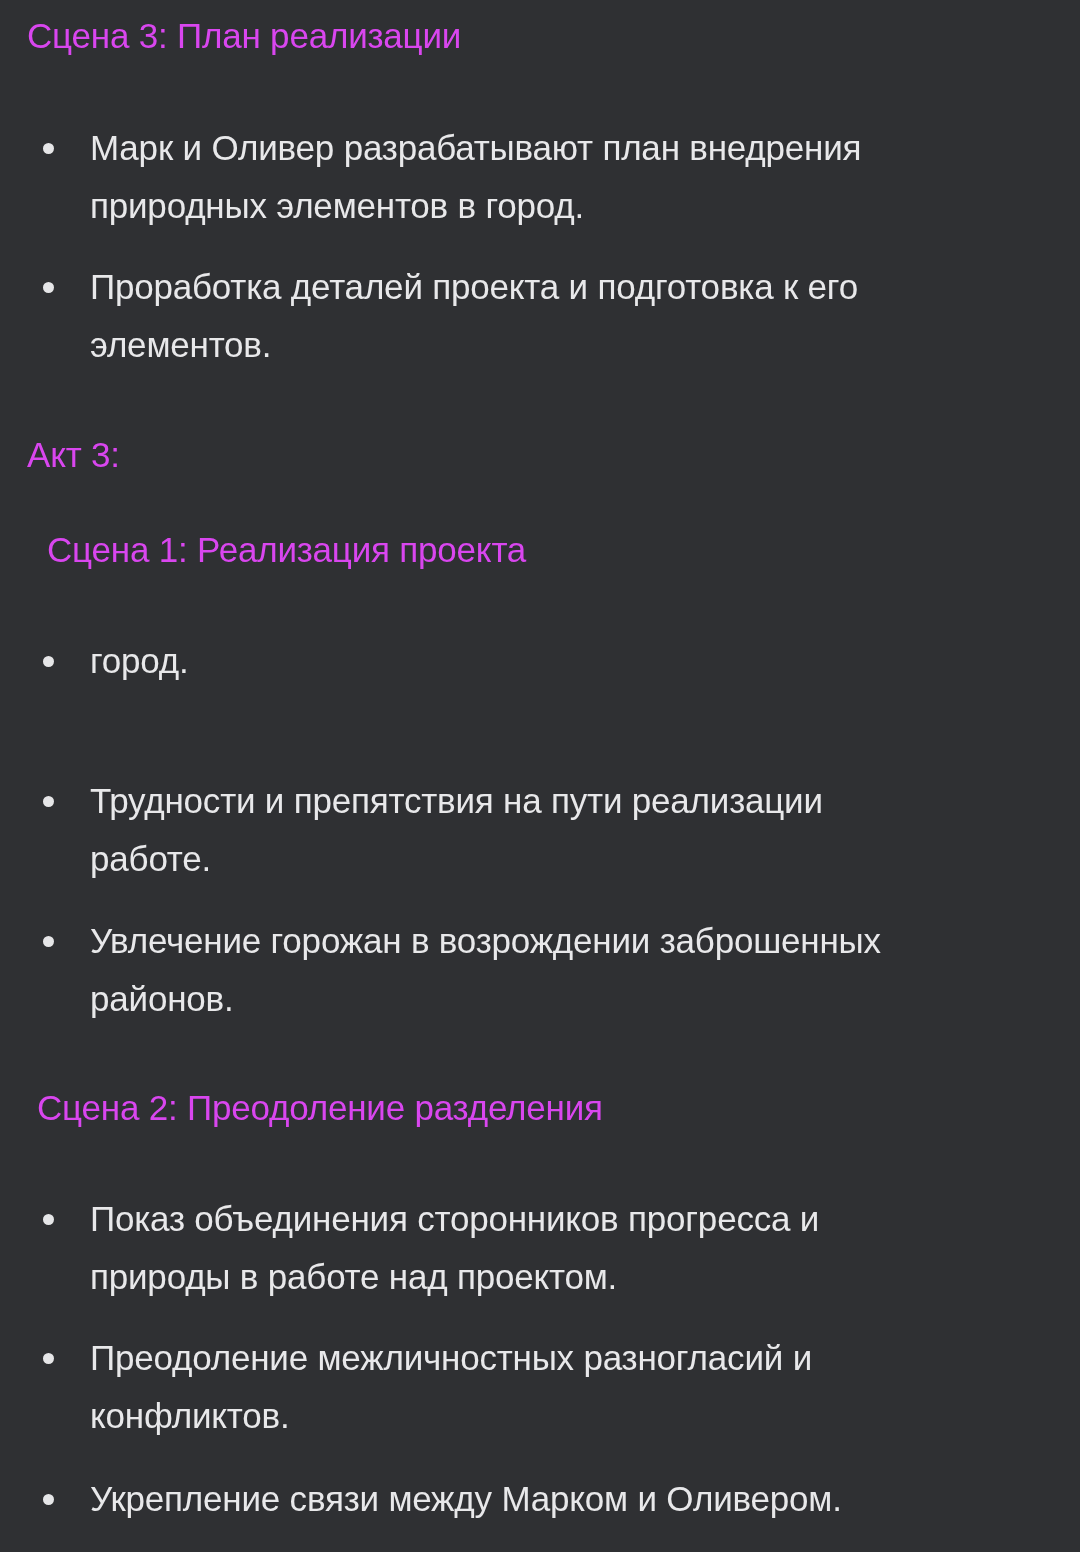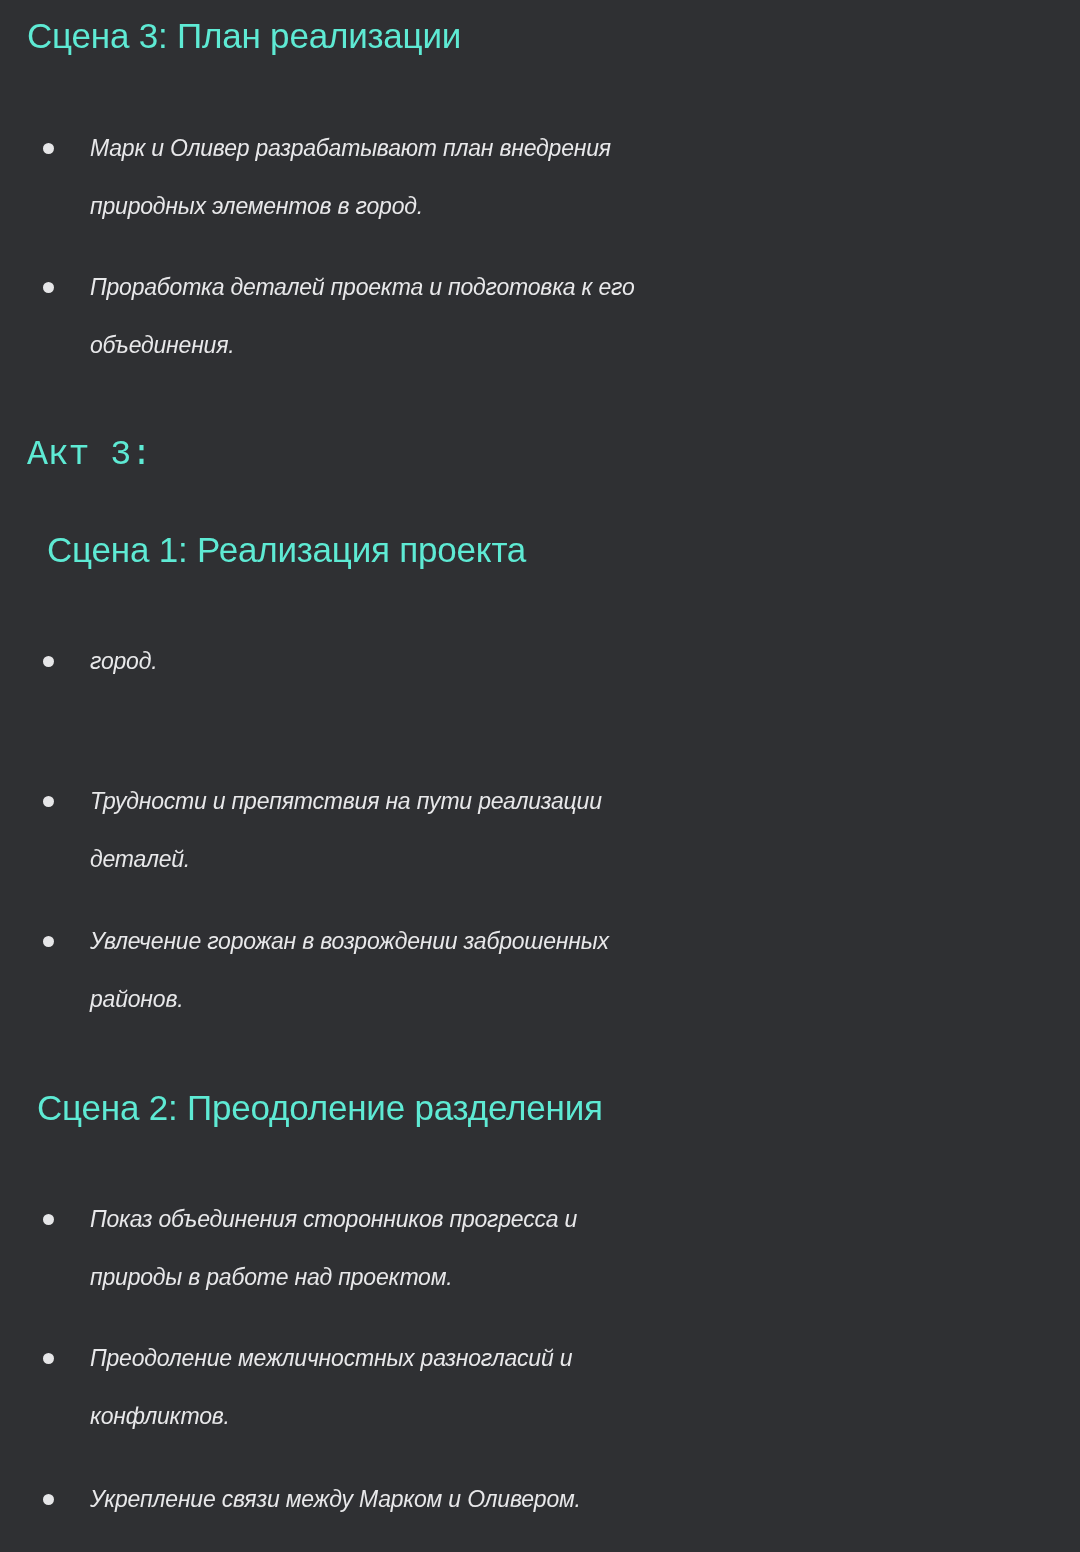--- a/index.html
+++ b/index.html
@@ -22,47 +22,46 @@
       top: 0;
       width: 1080px;
       height: 1552px;
     }
     .heading {
       position: absolute;
       left: 27px;
       font-size: 35px;
       line-height: 44px;
       font-weight: 400;
-      color: #5eead4;
+      color: #d946ef;
       white-space: nowrap;
       letter-spacing: -0.2px;
     }
     .item {
       position: absolute;
       left: 0;
       width: 1080px;
     }
     .bullet {
       position: absolute;
       left: 43px;
       width: 11px;
       height: 11px;
       border-radius: 50%;
       background: #e6e6e8;
     }
     .item-text {
       position: absolute;
       left: 90px;
       width: 975px;
-      font-size: 23px;
+      font-size: 35px;
       line-height: 58px;
       font-weight: 400;
       color: #e8e8ea;
       letter-spacing: -0.2px;
-      font-style: italic;
     }
     .item-text .ln {
       display: block;
       white-space: nowrap;
     }
   </style>
 </head>
 <body>
 
 <div class="content">
@@ -74,40 +73,40 @@
     <div class="item-text">
       <span class="ln">Марк и Оливер разрабатывают план внедрения</span>
       <span class="ln">природных элементов в город.</span>
     </div>
   </div>
 
   <div class="item" style="top:258px;">
     <span class="bullet" style="top:24px;"></span>
     <div class="item-text">
       <span class="ln">Проработка деталей проекта и подготовка к его</span>
-      <span class="ln">объединения.</span>
+      <span class="ln">элементов.</span>
     </div>
   </div>
 
-  <div class="heading" style="top:433px;font-family:Liberation Mono, monospace;">Акт 3:</div>
+  <div class="heading" style="top:433px;">Акт 3:</div>
 
   <div class="heading" style="top:528px;margin-left:20px;">Сцена 1: Реализация проекта</div>
 
   <div class="item" style="top:632px;">
     <span class="bullet" style="top:24px;"></span>
     <div class="item-text">
       <span class="ln">город.</span>
     </div>
   </div>
 
   <div class="item" style="top:772px;">
     <span class="bullet" style="top:24px;"></span>
     <div class="item-text">
       <span class="ln">Трудности и препятствия на пути реализации</span>
-      <span class="ln">деталей.</span>
+      <span class="ln">работе.</span>
     </div>
   </div>
 
   <div class="item" style="top:912px;">
     <span class="bullet" style="top:24px;"></span>
     <div class="item-text">
       <span class="ln">Увлечение горожан в возрождении заброшенных</span>
       <span class="ln">районов.</span>
     </div>
   </div>

